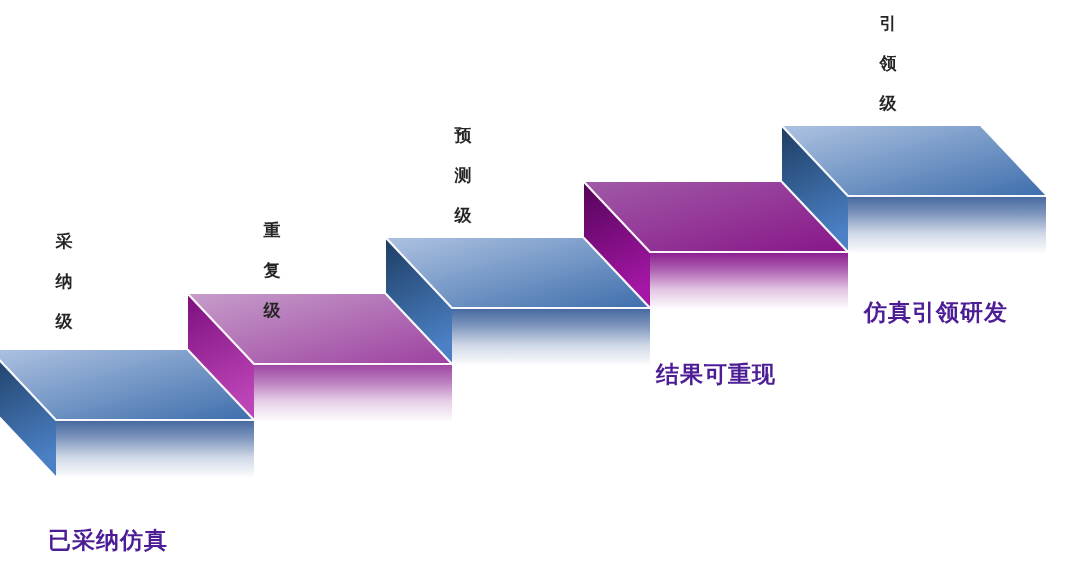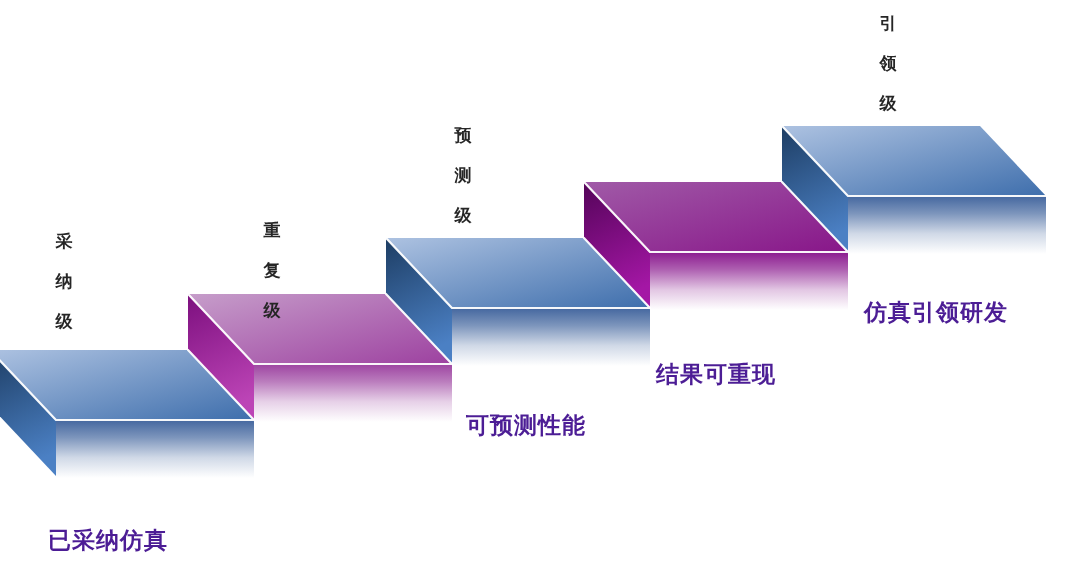--- a/index.html
+++ b/index.html
@@ -133,17 +133,16 @@
       <polyline points="782,126 848,196 1046,196" stroke="#ffffff"></polyline>
     </g>
   </svg>
 
   <div class="vlabel vl1">采纳级</div>
   <div class="vlabel vl2">重复级</div>
   <div class="vlabel vl3">预测级</div>
   <div class="vlabel vl5">引领级</div>
 
   <div class="caption cp1">已采纳仿真</div>
-  <div class="caption cp3">可预测性能</div>
   <div class="caption cp4">结果可重现</div>
   <div class="caption cp5">仿真引领研发</div>
 
 </div>
 
 </body></html>

